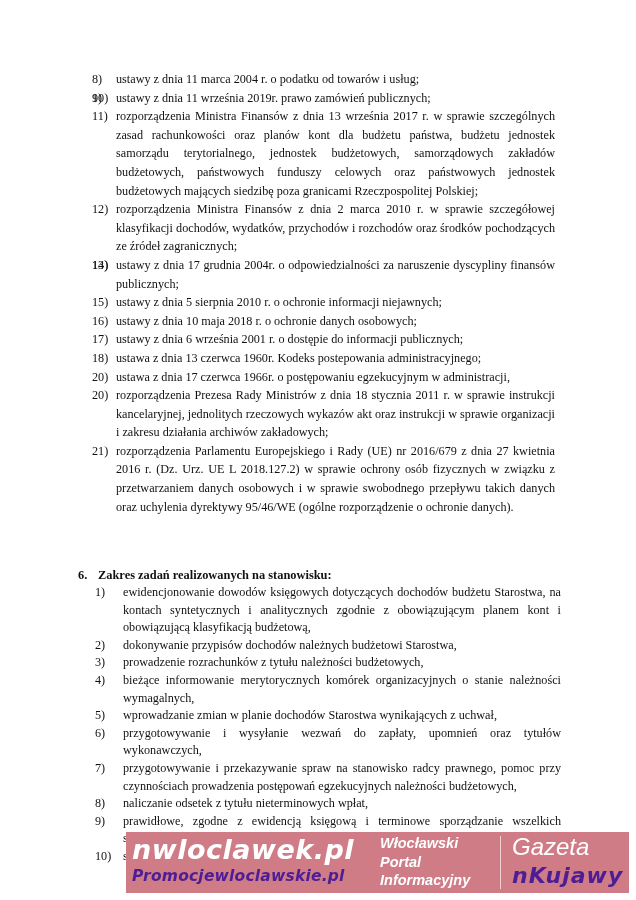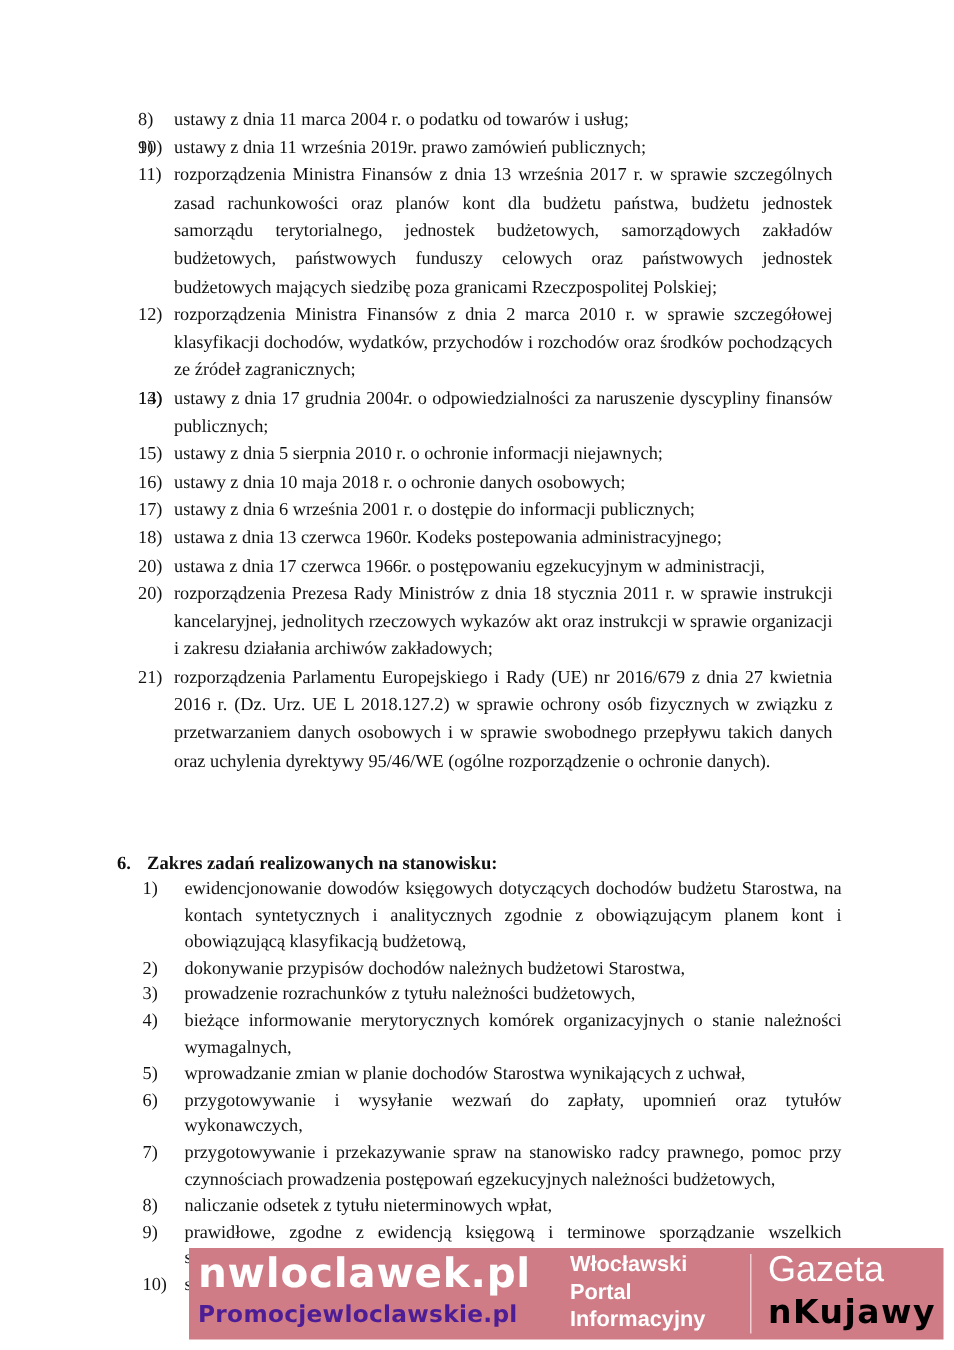--- a/index.html
+++ b/index.html
@@ -7,31 +7,31 @@
       font-family: "Liberation Serif", serif; color: #111; }
     .page { position: absolute; left: 0; top: 0; width: 636px; height: 900px; }
     .list1 { position: absolute; left: 92px; top: 70px; width: 463px; margin: 0; padding: 0; list-style: none; }
     .list1 li { position: relative; padding-left: 24px; font-size: 12.2px; line-height: 18.6px; text-align: justify; }
     .list1 li .num { position: absolute; left: 0; top: 0; }
     .heading { position: absolute; left: 78px; top: 566px; font-weight: bold; font-size: 12.4px; line-height: 18px; font-family: Liberation Serif, serif; }
     .heading .hnum { display: inline-block; width: 20px; }
     .list2 { position: absolute; left: 95px; top: 584px; width: 466px; margin: 0; padding: 0; list-style: none; }
     .list2 li { position: relative; padding-left: 28px; font-size: 12.2px; line-height: 17.6px; text-align: justify; }
     .list2 li .num { position: absolute; left: 0; top: 0; }
-    .banner { position: absolute; left: 126px; top: 832px; width: 503px; height: 61px; background: #cf7c86; }
+    .banner { position: absolute; left: 126px; top: 832px; width: 503px; height: 61px; background: #cf7c86; font-style: italic; }
     .b-site { position: absolute; left: 6px; top: 2px; color: #fff; font-family: "DejaVu Sans", sans-serif;
       font-weight: bold; font-size: 27px; line-height: 32px; letter-spacing: 0.5px; }
     .b-promo { position: absolute; left: 6px; top: 33px; color: #4c1d95; font-family: "DejaVu Sans", sans-serif;
       font-weight: bold; font-size: 15.5px; line-height: 22px; letter-spacing: 0.2px; }
     .b-portal { position: absolute; left: 254px; top: 2px; color: #fff; font-family: "Liberation Sans", sans-serif;
       font-weight: bold; font-size: 14.5px; line-height: 18.5px; }
     .b-divider { position: absolute; left: 374px; top: 4px; width: 1px; height: 53px; background: #f1cfd3; }
     .b-gazeta { position: absolute; left: 386px; top: 0px; color: #fff; font-family: "Liberation Sans", sans-serif;
       font-size: 24px; line-height: 30px; }
-    .b-kujawy { position: absolute; left: 386px; top: 30px; color: #000000; font-family: "DejaVu Sans", sans-serif;
+    .b-kujawy { position: absolute; left: 386px; top: 30px; color: #4c1d95; font-family: "DejaVu Sans", sans-serif;
       font-weight: bold; font-size: 22px; line-height: 28px; letter-spacing: 1px; }
   </style>
 </head>
 <body>
 
 <div class="page">
 
   <ul class="list1">
     <li><span class="num">8)</span><span>ustawy z dnia 11 marca 2004 r. o podatku od towarów i usług;</span></li>
     <li><span class="num">9)</span></li>

